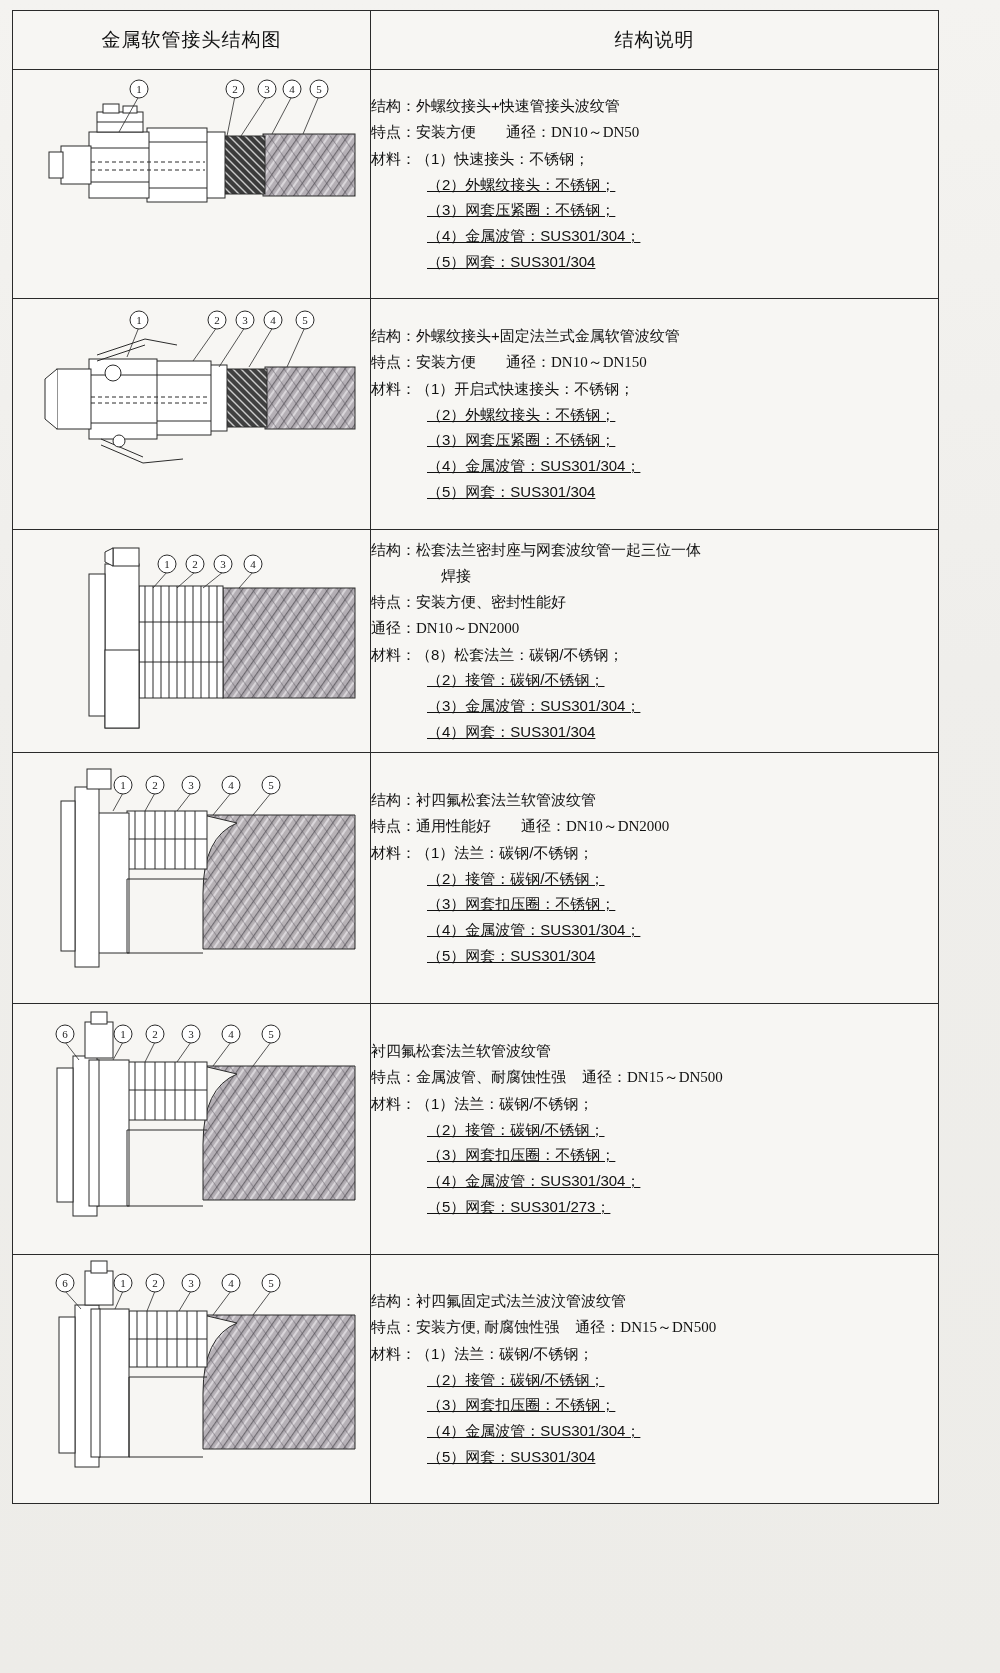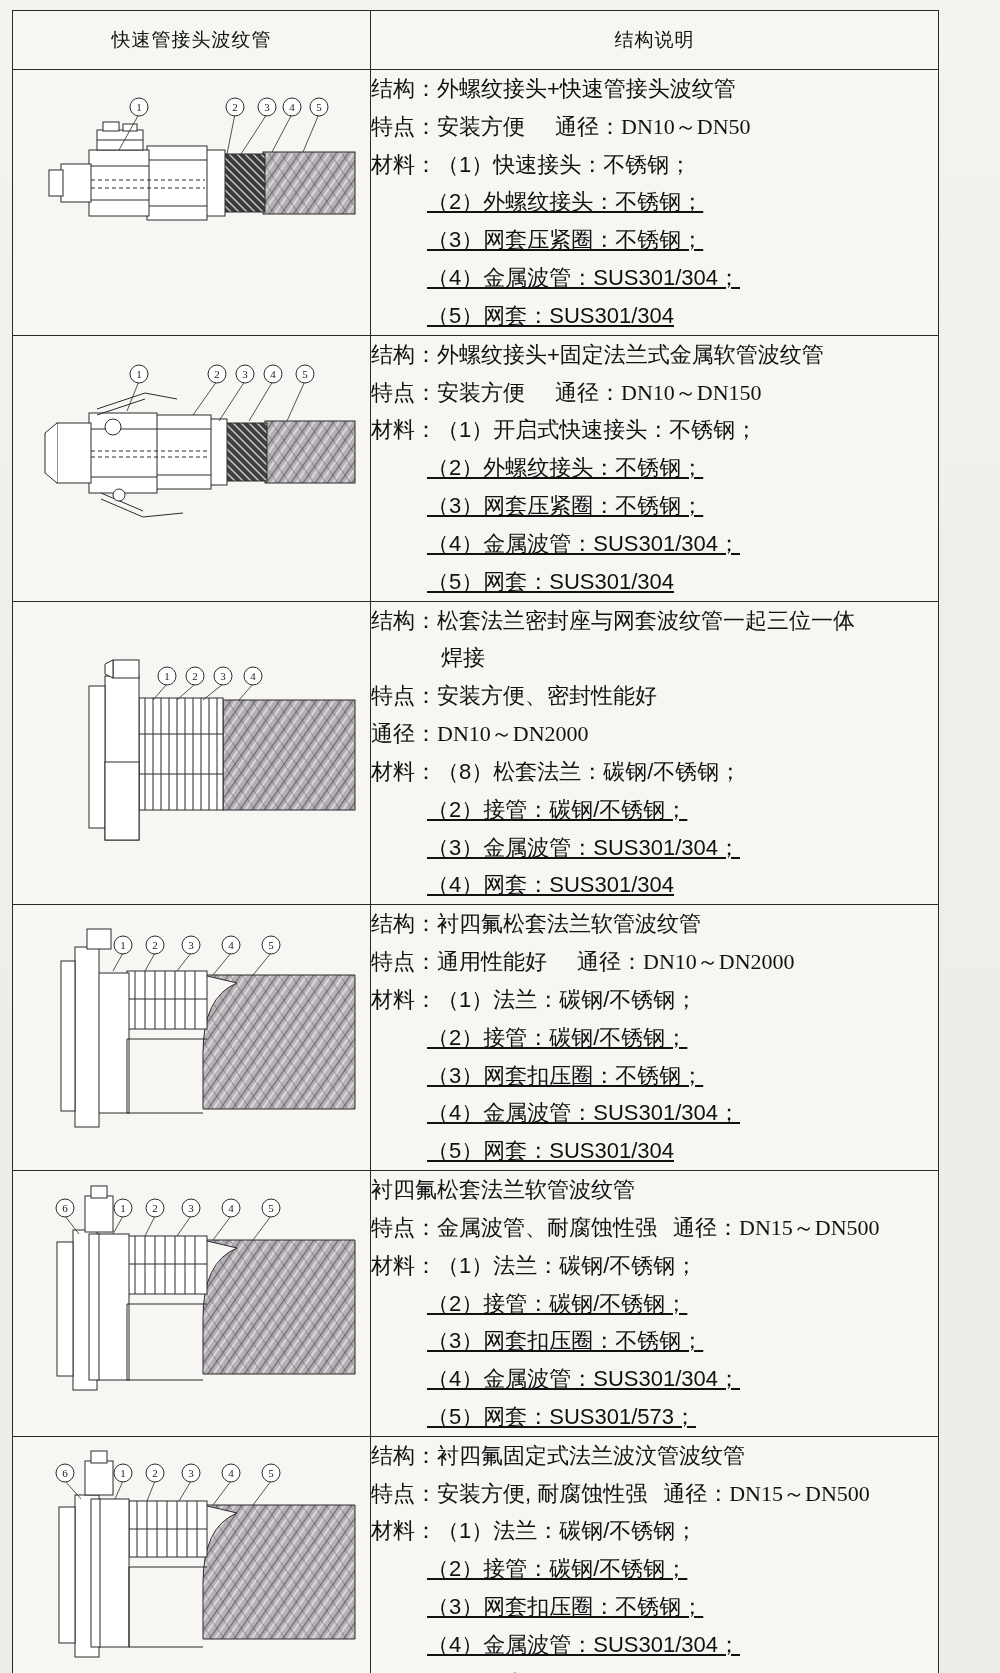--- a/index.html
+++ b/index.html
@@ -38,21 +38,21 @@
     text-align:center;
   }
   .fig-wrap{
     position:relative;
     width:100%;
     box-sizing:border-box;
   }
   .desc-cell{
     padding:14px 10px 14px 14px;
     vertical-align:top;
-    font-size:22px;
+    font-size:15px;
     line-height:1.72;
   }
   .desc-line{white-space:nowrap;}
   .lbl{letter-spacing:0px;}
   .ind1{padding-left:56px;text-decoration:underline;}
   .ind-cont{padding-left:70px;}
   .num{font-family:Liberation Serif, serif;text-align:center;}
   .gap{display:inline-block;width:30px;}
   .gap-sm{display:inline-block;width:16px;}
 
@@ -70,21 +70,21 @@
 
 <div class="page">
 
   <table class="spec">
     <colgroup>
         <col class="col-fig">
         <col class="col-desc">
       </colgroup>
     <thead>
       <tr>
-        <th>快速管接头波纹管</th>
+        <th>金属软管接头结构图</th>
         <th>结构说明</th>
       </tr>
     </thead>
     <tbody>
 
       <tr>
         <td>
           <div class="fig-wrap">
             <svg class="figure" width="330" height="228" viewBox="0 0 330 228">
               <defs>
@@ -487,21 +487,21 @@
             </svg>
           </div>
         </td>
         <td class="desc-cell">
           <div class="desc-line"><span class="lbl"></span><span>衬四氟松套法兰软管波纹管</span></div>
           <div class="desc-line"><span class="lbl">特点：</span><span>金属波管、耐腐蚀性强</span><span class="gap-sm"></span><span class="lbl">通径：</span><span class="num">DN15～DN500</span></div>
           <div class="desc-line"><span class="lbl">材料：</span><span>（1）法兰：碳钢/不锈钢；</span></div>
           <div class="desc-line ind1"><span>（2）接管：碳钢/不锈钢；</span></div>
           <div class="desc-line ind1"><span>（3）网套扣压圈：不锈钢；</span></div>
           <div class="desc-line ind1"><span>（4）金属波管：SUS301/304；</span></div>
-          <div class="desc-line ind1"><span>（5）网套：SUS301/573；</span></div>
+          <div class="desc-line ind1"><span>（5）网套：SUS301/273；</span></div>
         </td>
       </tr>
 
       <tr>
         <td>
           <div class="fig-wrap">
             <svg class="figure" width="330" height="248" viewBox="0 0 330 248">
               <defs>
                 <pattern id="mesh6" width="10" height="10" patternUnits="userSpaceOnUse" patternTransform="rotate(35)">
                   <rect width="10" height="10" fill="#b6b1b7"></rect>

